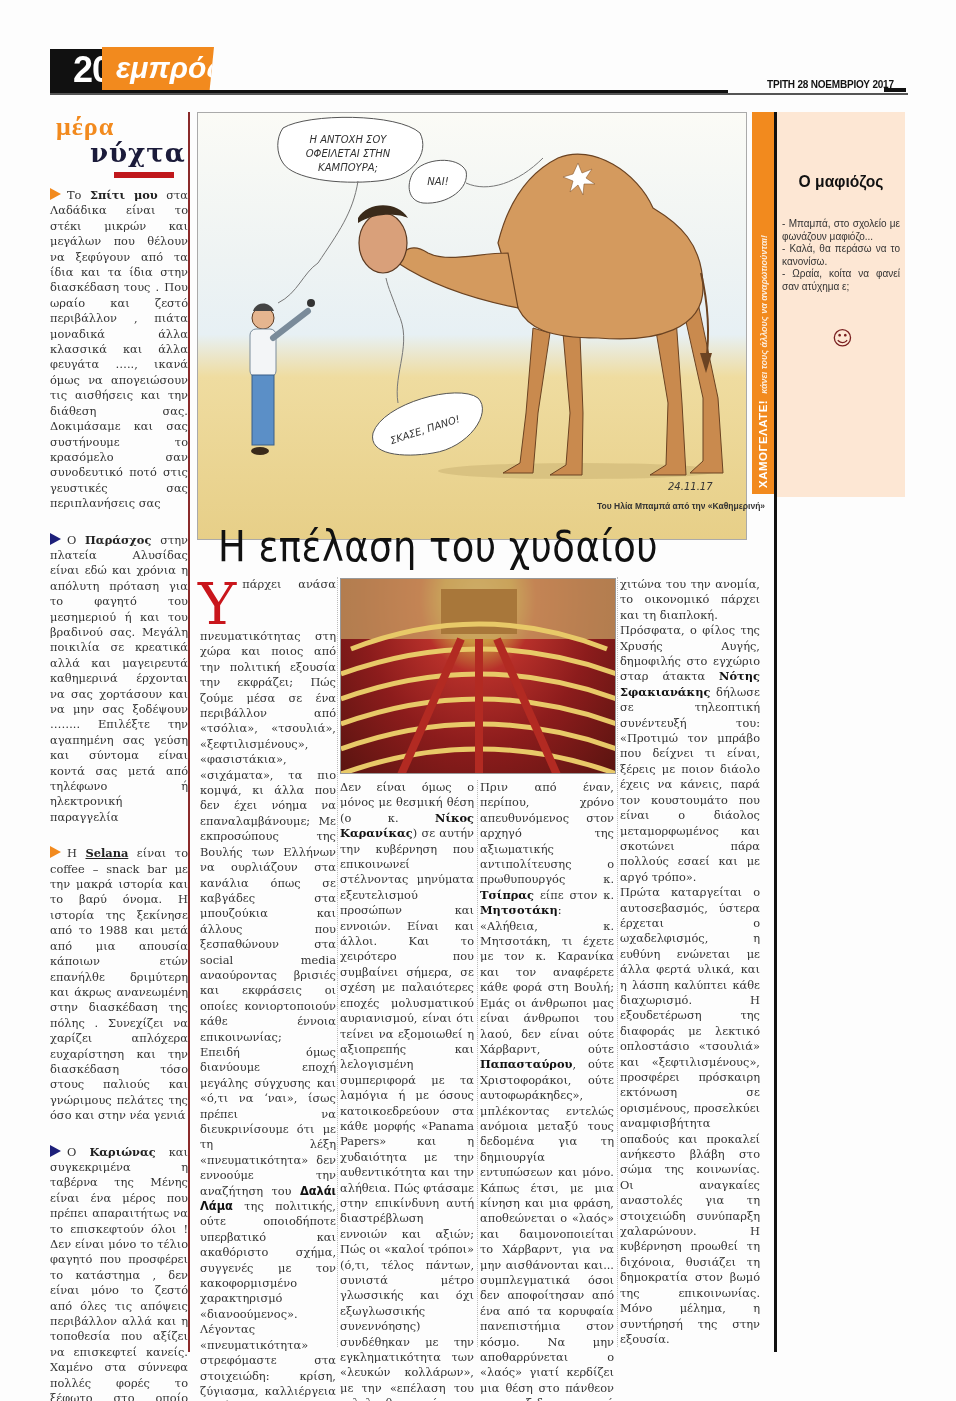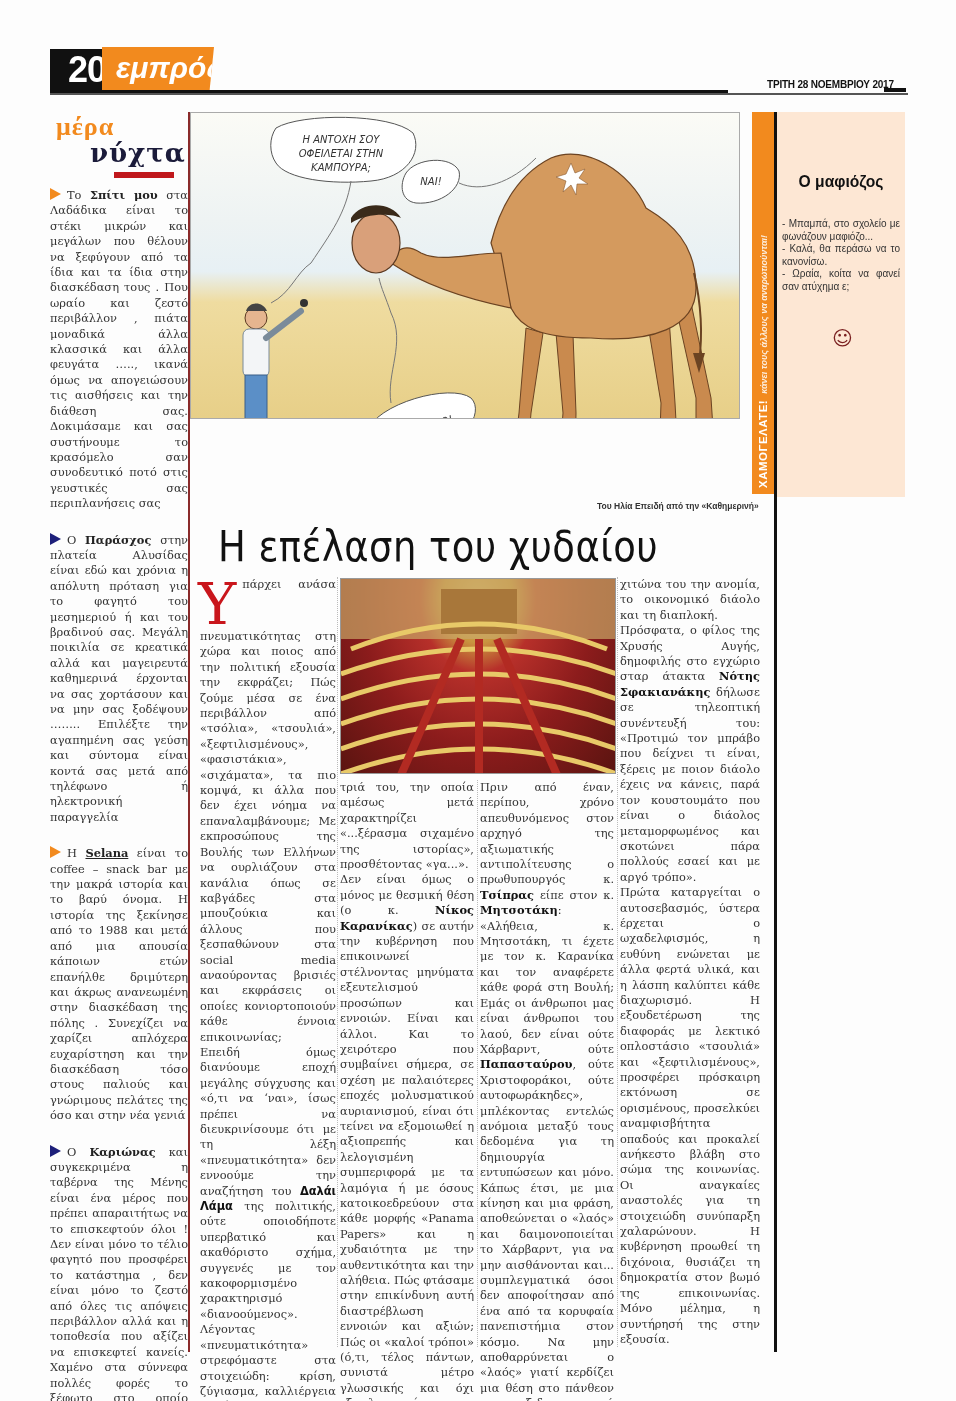--- a/index.html
+++ b/index.html
@@ -1,21 +1,21 @@
 <!DOCTYPE html>
 <html><head>
 <meta charset="utf-8">
 <style>
   * { box-sizing: border-box; margin: 0; padding: 0; }
   html, body { width: 956px; height: 1401px; background: #fdfdfd; overflow: hidden; }
   body { position: relative; font-family: "DejaVu Serif", serif; color: #222; }
 
   
   .hdr-num { position: absolute; left: 50px; top: 49px; width: 56px; height: 42px; background: #111; color: #fff;
-    font-family: "Liberation Sans", sans-serif; font-weight: bold; font-size: 36px; line-height: 42px; text-align: right; letter-spacing: -1px; }
+    font-family: "Liberation Sans", sans-serif; font-weight: bold; font-size: 36px; line-height: 42px; text-align: left; letter-spacing: -1px; padding-left: 23px; }
   .hdr-brand { position: absolute; left: 102px; top: 47px; width: 112px; height: 44px; background: #f28a1e;
     color: #fff; font-family: "Liberation Sans", sans-serif; font-style: italic; font-weight: bold; font-size: 30px; line-height: 42px; padding-left: 14px;
     clip-path: polygon(0 0, 100% 0, 96% 100%, 0 100%); }
   .hdr-rule { position: absolute; left: 50px; top: 90px; width: 678px; height: 3px; background: #111; }
   .hdr-rule2 { position: absolute; left: 50px; top: 93px; width: 858px; height: 2px; background: #555; }
   .hdr-date { position: absolute; left: 736px; top: 79px; font-family: "Liberation Sans", sans-serif; font-size: 10px; font-weight: bold; color: #111; letter-spacing: -0.2px; margin-left: 31px; }
   .hdr-dash { position: absolute; left: 884px; top: 88px; width: 22px; height: 4px; background: #111; }
 
   
   .left-col { position: absolute; left: 50px; top: 112px; width: 138px; }
@@ -23,21 +23,21 @@
   .mn-logo { position: relative; height: 62px; margin-left: 6px; }
   .mn-mera { position: absolute; left: 0; top: 0; font-family: Liberation Serif, serif; font-weight: bold; font-size: 26px; color: #f28a1e; letter-spacing: 1px; }
   .mn-nyxta { position: absolute; left: 34px; top: 26px; font-family: "DejaVu Serif", serif; font-weight: bold; font-size: 26px; color: #1b1b3a; letter-spacing: 1px; }
   .mn-bar { position: absolute; left: 58px; top: 60px; width: 60px; height: 6px; background: #c0181c; }
   .item { font-size: 11.4px; line-height: 15.4px; text-align: justify; color: #333; margin-bottom: 21px; hyphens: auto; }
   .item b { color: #222; }
   .tri { display: inline-block; width: 0; height: 0; border-top: 6px solid transparent; border-bottom: 6px solid transparent; border-left: 11px solid #f28a1e; margin-right: 6px; vertical-align: -1px; }
   .tri.navy { border-left-color: #1d1f7a; }
 
   
-  .cartoon { position: absolute; left: 190px; top: 112px; width: 550px; height: 307px; border: 1px solid #aaa; overflow: hidden;
+  .cartoon { position: absolute; left: 197px; top: 112px; width: 550px; height: 428px; border: 1px solid #aaa; overflow: hidden;
     background: linear-gradient(#fbfbf6 0%, #eef3f3 35%, #e7f0f4 52%, #efdca0 62%, #e7cf88 100%); }
   .cartoon svg { position: absolute; left: 0; top: 0; }
   .bubble-text { font-family: "DejaVu Sans", sans-serif; font-style: italic; font-size: 10px; fill: #333; }
   .caption { position: absolute; left: 597px; top: 501px; font-family: "Liberation Sans", sans-serif; font-size: 8.5px; font-weight: bold; color: #333; }
 
   
   .headline { position: absolute; left: 218px; top: 522px; width: 520px; font-family: "DejaVu Sans", sans-serif; font-size: 42px; letter-spacing: 0.5px; color: #111; font-weight: normal; transform: scaleX(0.88); transform-origin: left top; white-space: nowrap; }
 
   
   .col { position: absolute; font-size: 11.4px; line-height: 15.4px; text-align: justify; color: #333; }
@@ -136,21 +136,21 @@
     <text class="bubble-text" x="150" y="58" text-anchor="middle">ΚΑΜΠΟΥΡΑ;</text>
     <path d="M215 60 C225 45, 260 42, 268 58 C272 75, 250 92, 225 90 C210 88, 208 72, 215 60 Z" fill="#fff" stroke="#555" stroke-width="1"></path>
     <path d="M268 70 C290 80, 320 70, 345 45" stroke="#777" fill="none" stroke-width="1"></path>
     <text class="bubble-text" x="240" y="72" text-anchor="middle" font-size="13">ΝΑΙ!</text>
     <path d="M175 320 C185 290, 260 270, 280 285 C295 300, 270 335, 235 340 C205 345, 170 342, 175 320 Z" fill="#fff" stroke="#555" stroke-width="1"></path>
     <path d="M200 290 C195 260, 215 230, 200 200 C195 185, 190 175, 188 165" stroke="#777" fill="none" stroke-width="1"></path>
     <text class="bubble-text" x="228" y="320" text-anchor="middle" font-size="12" transform="rotate(-18 228 320)">ΣΚΑΣΕ, ΠΑΝΟ!</text>
     <text class="bubble-text" x="470" y="377" font-size="8">24.11.17</text>
   </svg>
 </div>
-<div class="caption">Του Ηλία Επειδή από την «Καθημερινή»</div>
+<div class="caption">Του Ηλία Μπαμπά από την «Καθημερινή»</div>
 
 <h1 class="headline">Η επέλαση του χυδαίου</h1>
 
 <div class="photo">
   <svg width="276" height="196" viewBox="0 0 276 196">
     <rect x="0" y="0" width="276" height="60" fill="#c9a866" opacity="0.7"></rect>
     <rect x="100" y="10" width="76" height="45" fill="#a8773a"></rect>
     <g fill="none" stroke="#e8c968" stroke-width="5">
       <path d="M10 70 Q138 20 266 70"></path>
       <path d="M0 95 Q138 45 276 95"></path>
@@ -166,30 +166,29 @@
     </g>
   </svg>
 </div>
 
 <div class="col col1">
   <p><span class="dropcap">Υ</span><span>πάρχει ανάσα πνευματικότητας στη χώρα και ποιος από την πολιτική εξουσία την εκφράζει; Πώς ζούμε μέσα σε ένα περιβάλλον από «τσόλια», «τσουλιά», «ξεφτιλισμένους», «φασιστάκια», «σιχάματα», τα πιο κομψά, κι άλλα που δεν έχει νόημα να επαναλαμβάνουμε; Με εκπροσώπους της Βουλής των Ελλήνων να ουρλιάζουν στα κανάλια όπως σε καβγάδες στα μπουζούκια και άλλους που ξεσπαθώνουν στα social media αναούροντας βρισιές και εκφράσεις οι οποίες κονιορτοποιούν κάθε έννοια επικοινωνίας;</span></p>
   <p><span>Επειδή όμως διανύουμε εποχή μεγάλης σύγχυσης και «ό,τι να ‘ναι», ίσως πρέπει να διευκρινίσουμε ότι με τη λέξη «πνευματικότητα» δεν εννοούμε την αναζήτηση του </span><b style="font-family:'DejaVu Sans',sans-serif">Δαλάι Λάμα</b><span> της πολιτικής, ούτε οποιοδήποτε υπερβατικό και ακαθόριστο σχήμα, συγγενές με τον κακοφορμισμένο χαρακτηρισμό «διανοούμενος». Λέγοντας «πνευματικότητα» στρεφόμαστε στα στοιχειώδη: κρίση, ζύγιασμα, καλλιέργεια ψυχής και σκέψης (διαφορετική από τη «μόρφωση»), σύνεση, ρεαλισμός, διάκριση ορθού από εσφαλμένο, ωφέλιμου από επιβλαβές. Παραθέτω πρόχειρα και άτακτα ό,τι διαχωρίζει την κοινότητα αισθημάτων του πολιτικού από τον κοινωνικό βίο. Σαν την παραίνεση «άντε άνοιξε κανένα βιβλίο σου είπα...» του πρωθυπουργικού συμβούλου στη διαδικτυακή συνομιλί-</span></p>
 </div>
 <div class="col-rule" style="left:337px"></div>
 <div class="col col2">
-  <p>τριά του, την οποία αμέσως μετά χαρακτηρίζει «...ξέρασμα σιχαμένο της ιστορίας», προσθέτοντας «γα...».</p>
   <p><span>Δεν είναι όμως ο μόνος με θεσμική θέση (ο κ. </span><b>Νίκος Καρανίκας</b><span>) σε αυτήν την κυβέρνηση που επικοινωνεί στέλνοντας μηνύματα εξευτελισμού προσώπων και εννοιών. Είναι και άλλοι. Και το χειρότερο που συμβαίνει σήμερα, σε σχέση με παλαιότερες εποχές μολυσματικού αυριανισμού, είναι ότι τείνει να εξομοιωθεί η αξιοπρεπής και λελογισμένη συμπεριφορά με τα λαμόγια ή με όσους κατοικοεδρεύουν στα κάθε μορφής «Panama Papers» και η χυδαιότητα με την αυθεντικότητα και την αλήθεια. Πώς φτάσαμε στην επικίνδυνη αυτή διαστρέβλωση εννοιών και αξιών; Πώς οι «καλοί τρόποι» (ό,τι, τέλος πάντων, συνιστά μέτρο γλωσσικής και όχι εξωγλωσσικής συνεννόησης) συνδέθηκαν με την εγκληματικότητα των «λευκών κολλάρων», με την «επέλαση του φιλελευθερισμού», με την «αρπαχτή», τη «διαφθο-</span></p>
 </div>
 <div class="col-rule" style="left:477px;top:780px;height:567px"></div>
 <div class="col col3">
   <p><span>Πριν από έναν, περίπου, χρόνο απευθυνόμενος στον αρχηγό της αξιωματικής αντιπολίτευσης ο πρωθυπουργός κ. </span><b>Τσίπρας</b><span> είπε στον κ. </span><b>Μητσοτάκη</b><span>: «Αλήθεια, κ. Μητσοτάκη, τι έχετε με τον κ. Καρανίκα και τον αναφέρετε κάθε φορά στη Βουλή; Εμάς οι άνθρωποι μας είναι άνθρωποι του λαού, δεν είναι ούτε Χάρβαρντ, ούτε </span><b>Παπασταύρου</b><span>, ούτε Χριστοφοράκοι, ούτε αυτοφωράκηδες», μπλέκοντας εντελώς ανόμοια μεταξύ τους δεδομένα για τη δημιουργία εντυπώσεων και μόνο. Κάπως έτσι, με μια κίνηση και μια φράση, αποθεώνεται ο «λαός» και δαιμονοποιείται το Χάρβαρντ, για να μην αισθάνονται και... συμπλεγματικά όσοι δεν αποφοίτησαν από ένα από τα κορυφαία πανεπιστήμια στον κόσμο. Να μην αποθαρρύνεται ο «λαός» γιατί κερδίζει μια θέση στο πάνθεον του εξιδανικευτικού ναρκισσισμού, τινάζοντας από τον φτωχό πλην τίμιο</span></p>
 </div>
 <div class="col-rule" style="left:617px"></div>
 <div class="col col4">
-  <p>χιτώνα του την ανομία, το οικονομικό διάολο και τη διαπλοκή.</p>
+  <p>χιτώνα του την ανομία, το οικονομικό πάρχει και τη διαπλοκή.</p>
   <p><span>Πρόσφατα, ο φίλος της Χρυσής Αυγής, δημοφιλής στο εγχώριο σταρ άτακτα </span><b>Νότης Σφακιανάκης</b><span> δήλωσε σε τηλεοπτική συνέντευξή του: «Προτιμώ τον μπράβο που δείχνει τι είναι, ξέρεις με ποιον διάολο έχεις να κάνεις, παρά τον κουστουμάτο που είναι ο διάολος μεταμορφωμένος και σκοτώνει πάρα πολλούς εσαεί και με αργό τρόπο».</span></p>
   <p>Πρώτα καταργείται ο αυτοσεβασμός, ύστερα έρχεται ο ωχαδελφισμός, η ευθύνη ενώνεται με άλλα φερτά υλικά, και η λάσπη καλύπτει κάθε διαχωρισμό. Η εξουδετέρωση της διαφοράς με λεκτικό οπλοστάσιο «τσουλιά» και «ξεφτιλισμένους», προσφέρει πρόσκαιρη εκτόνωση σε ορισμένους, προσελκύει αναμφισβήτητα οπαδούς και προκαλεί ανήκεστο βλάβη στο σώμα της κοινωνίας. Οι αναγκαίες αναστολές για τη στοιχειώδη συνύπαρξη χαλαρώνουν. Η κυβέρνηση προωθεί τη διχόνοια, θυσιάζει τη δημοκρατία στον βωμό της επικοινωνίας. Μόνο μέλημα, η συντήρησή της στην εξουσία.</p>
 
 </div>
 
 <div class="side-band"></div>
 <div class="side-vert"><b>ΧΑΜΟΓΕΛΑΤΕ!</b><span class="sub">κάνει τους άλλους να αναρωτιούνται!</span></div>
 <div class="side-band-line"></div>
 <div class="side-panel"></div>
 <div class="joke-title">Ο μαφιόζος</div>

